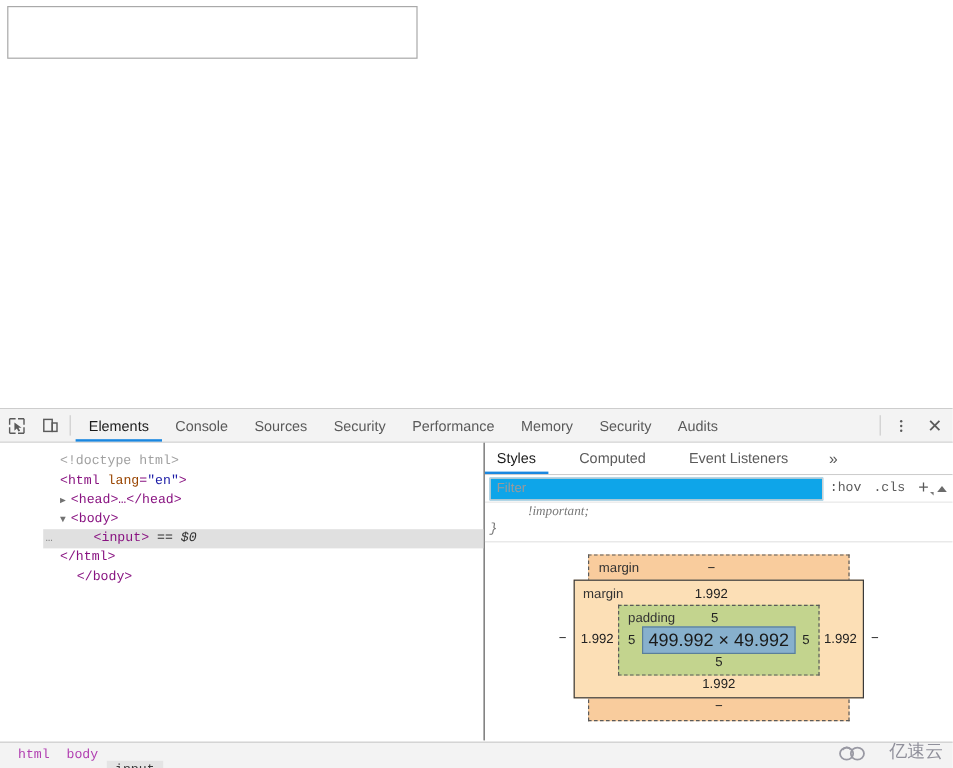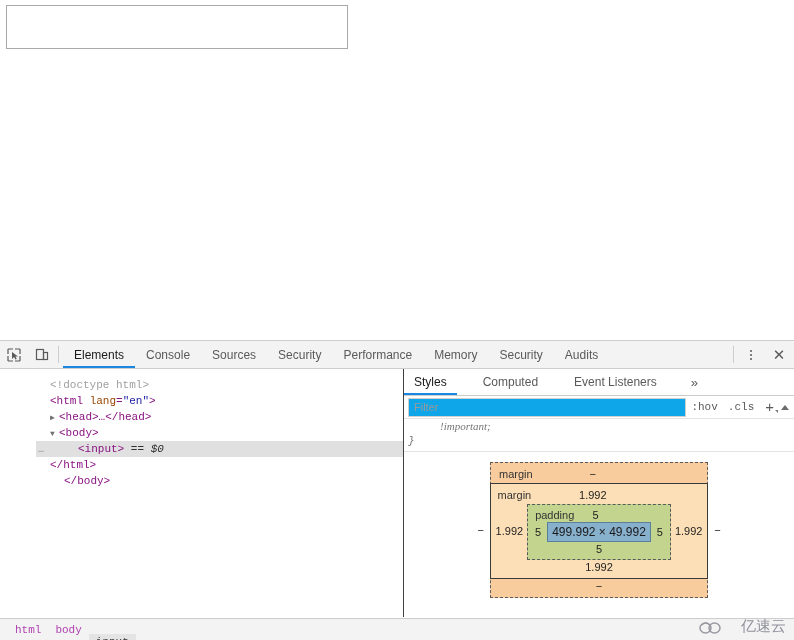--- a/index.html
+++ b/index.html
@@ -260,21 +260,21 @@
   .bm-padding {
     background: #c3d48e;
     border: 1px dashed #5a5a5a;
     padding: 3px 5px;
     margin-top: 2px;
   }
   .bm-content {
     background: #87b0cd;
     border: 1px solid #5a7f99;
     padding: 2px 4px;
-    font-size: 12px;
+    font-size: 15px;
     color: #1a1a1a;
     white-space: nowrap;
   }
   .bm-label-row {
     display: flex; align-items: center; justify-content: space-between;
     padding: 0 2px;
     height: 14px;
   }
   .bm-label {
     font-size: 11px; color: #333; text-align: left;

